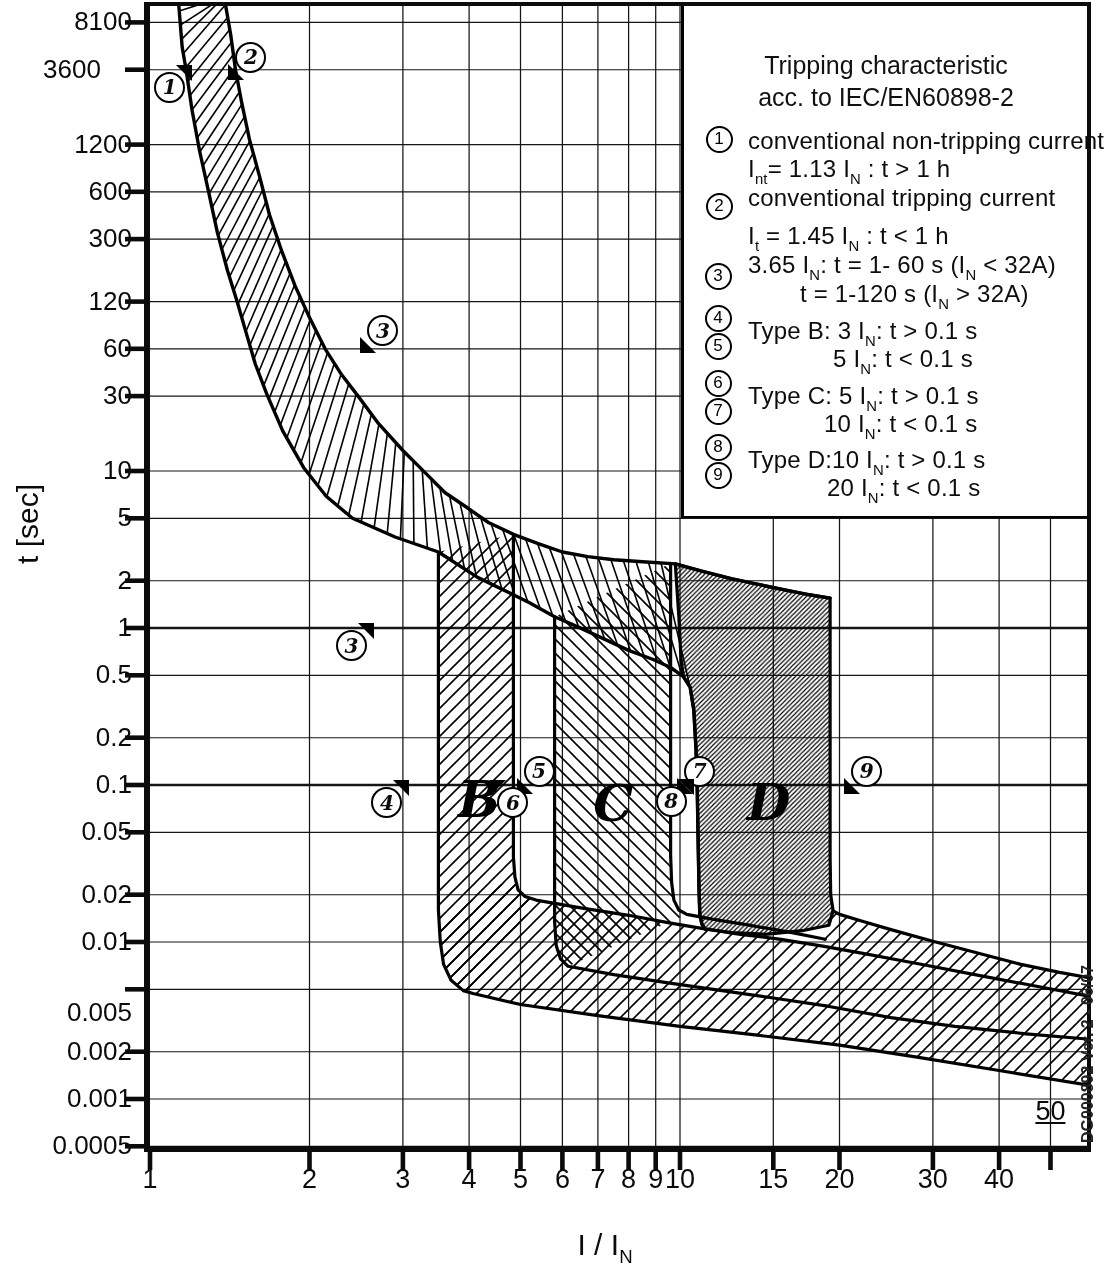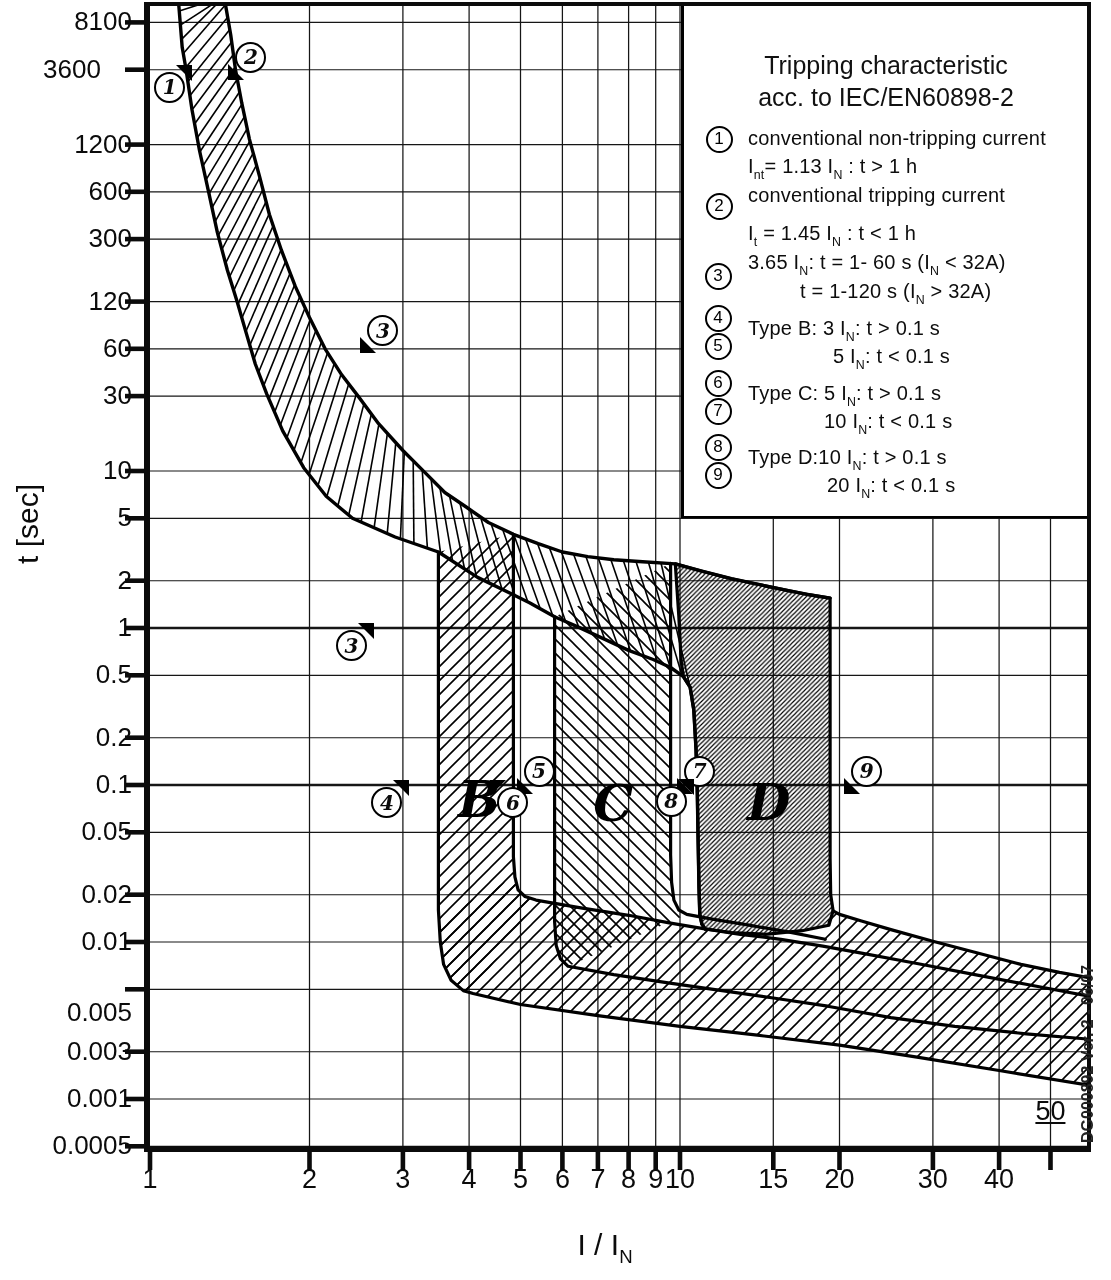--- a/index.html
+++ b/index.html
@@ -7,21 +7,21 @@
          font-family:"Liberation Sans",sans-serif;color:#0b0b0b;}
   #plot-svg{position:absolute;left:0;top:0;z-index:1;}
   .pborder{position:absolute;background:#0b0b0b;z-index:5;}
   #legend-box{position:absolute;left:681px;top:5px;width:407px;height:513px;background:#fff;
               border-left:3px solid #000;border-bottom:2px solid #000;box-sizing:border-box;z-index:3;}
   .lg-title{position:absolute;left:0;width:100%;text-align:center;font-size:25px;color:#111;z-index:4;}
   #legend-content{position:absolute;left:0;top:0;width:1111px;height:1280px;z-index:6;pointer-events:none;}
   .lgc{position:absolute;width:27px;height:27px;border:2.4px solid #000;border-radius:50%;background:#fff;
        box-sizing:border-box;display:flex;align-items:center;justify-content:center;
        font-size:17px;font-weight:400;color:#000;}
-  .lgt{position:absolute;font-size:20px;white-space:nowrap;color:#0d0d0d;letter-spacing:.2px;}
+  .lgt{position:absolute;font-size:24px;white-space:nowrap;color:#0d0d0d;letter-spacing:.2px;}
   .sub{font-size:0.62em;vertical-align:-0.45em;}
   .ytick{position:absolute;width:120px;text-align:right;font-size:26px;z-index:6;}
   .xtick{position:absolute;width:80px;text-align:center;font-size:27px;z-index:6;}
   #ylab{position:absolute;left:-57px;top:507px;width:170px;text-align:center;font-size:30px;
         transform:rotate(-90deg);z-index:6;}
   #xlab{position:absolute;left:520px;top:1228px;width:170px;text-align:center;font-size:30px;z-index:6;}
   #wm{position:absolute;left:958px;top:1045px;width:260px;text-align:center;transform:rotate(-90deg);
       font-size:16px;font-weight:bold;color:#222;z-index:6;white-space:nowrap;}
   .mk{position:absolute;width:31px;height:31px;z-index:7;}
   .mkc{position:absolute;left:0;top:0;width:31px;height:31px;border:2.6px solid #000;border-radius:50%;
@@ -266,21 +266,21 @@
       <div class="ytick" style="left: 12px; top: 502.262px;">5</div>
       <div class="ytick" style="left: 12px; top: 564.738px;">2</div>
       <div class="ytick" style="left: 12px; top: 612px;">1</div>
       <div class="ytick" style="left: 12px; top: 659.262px;">0.5</div>
       <div class="ytick" style="left: 12px; top: 721.738px;">0.2</div>
       <div class="ytick" style="left: 12px; top: 769px;">0.1</div>
       <div class="ytick" style="left: 12px; top: 816.262px;">0.05</div>
       <div class="ytick" style="left: 12px; top: 878.738px;">0.02</div>
       <div class="ytick" style="left: 12px; top: 926px;">0.01</div>
       <div class="ytick" style="left: 12px; top: 973.262px; margin-top: 24px;">0.005</div>
-      <div class="ytick" style="left: 12px; top: 1035.74px;">0.003</div>
+      <div class="ytick" style="left: 12px; top: 1035.74px;">0.002</div>
       <div class="ytick" style="left: 12px; top: 1083px;">0.001</div>
       <div class="ytick" style="left: 12px; top: 1130.26px;">0.0005</div>
       <div class="xtick" style="left: 110px; top: 1164px;">1</div>
       <div class="xtick" style="left: 269.546px; top: 1164px;">2</div>
       <div class="xtick" style="left: 362.874px; top: 1164px;">3</div>
       <div class="xtick" style="left: 429.092px; top: 1164px;">4</div>
       <div class="xtick" style="left: 480.454px; top: 1164px;">5</div>
       <div class="xtick" style="left: 522.42px; top: 1164px;">6</div>
       <div class="xtick" style="left: 557.902px; top: 1164px;">7</div>
       <div class="xtick" style="left: 588.638px; top: 1164px;">8</div>

